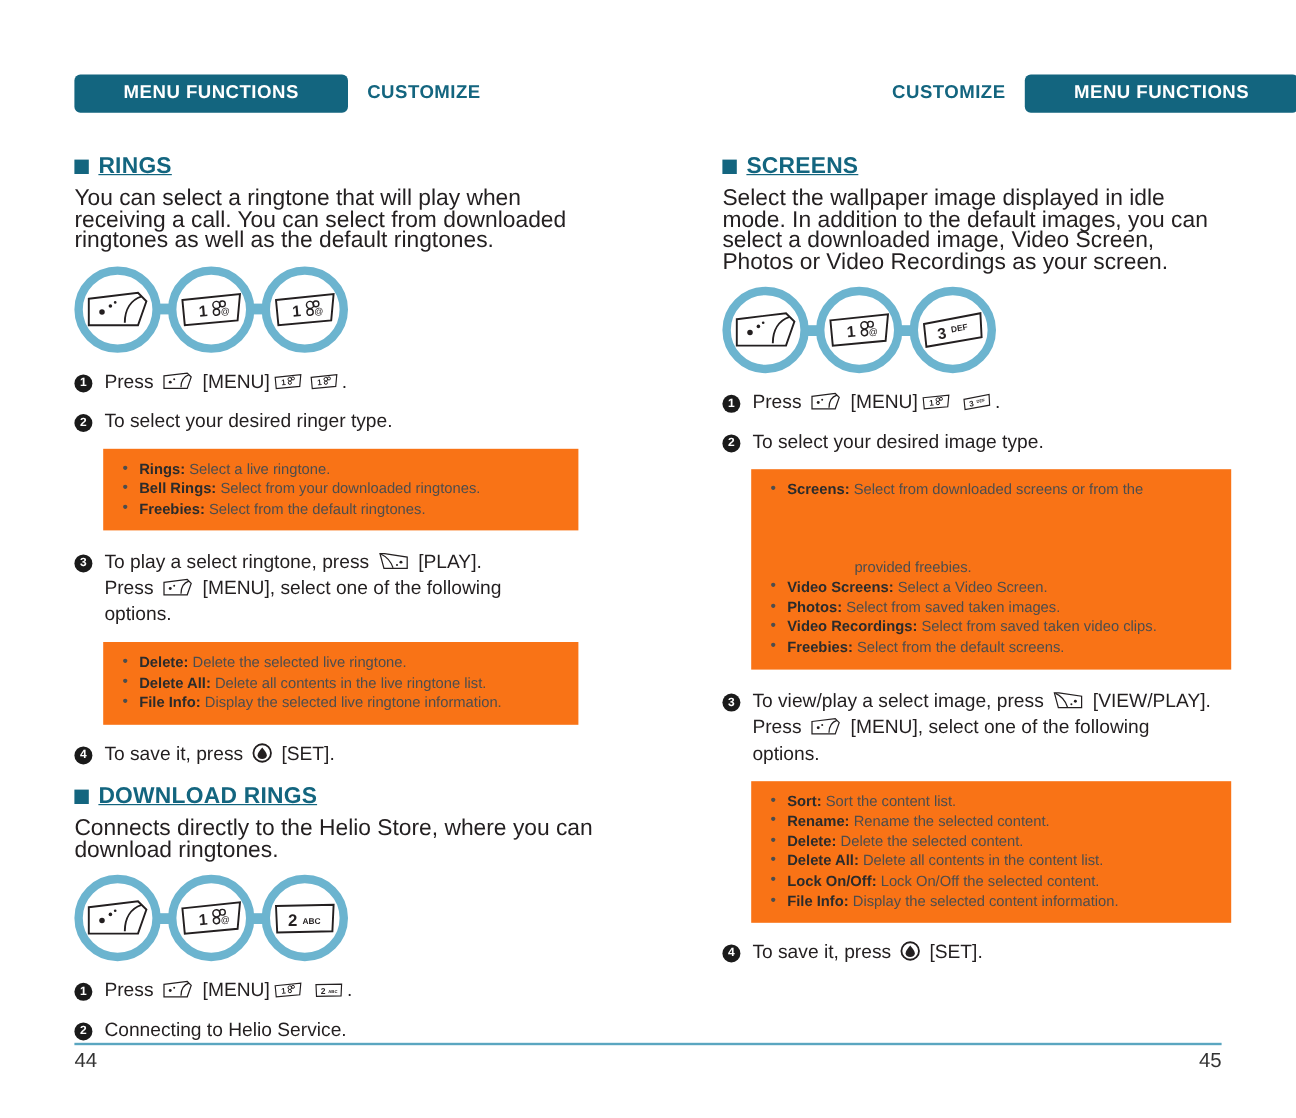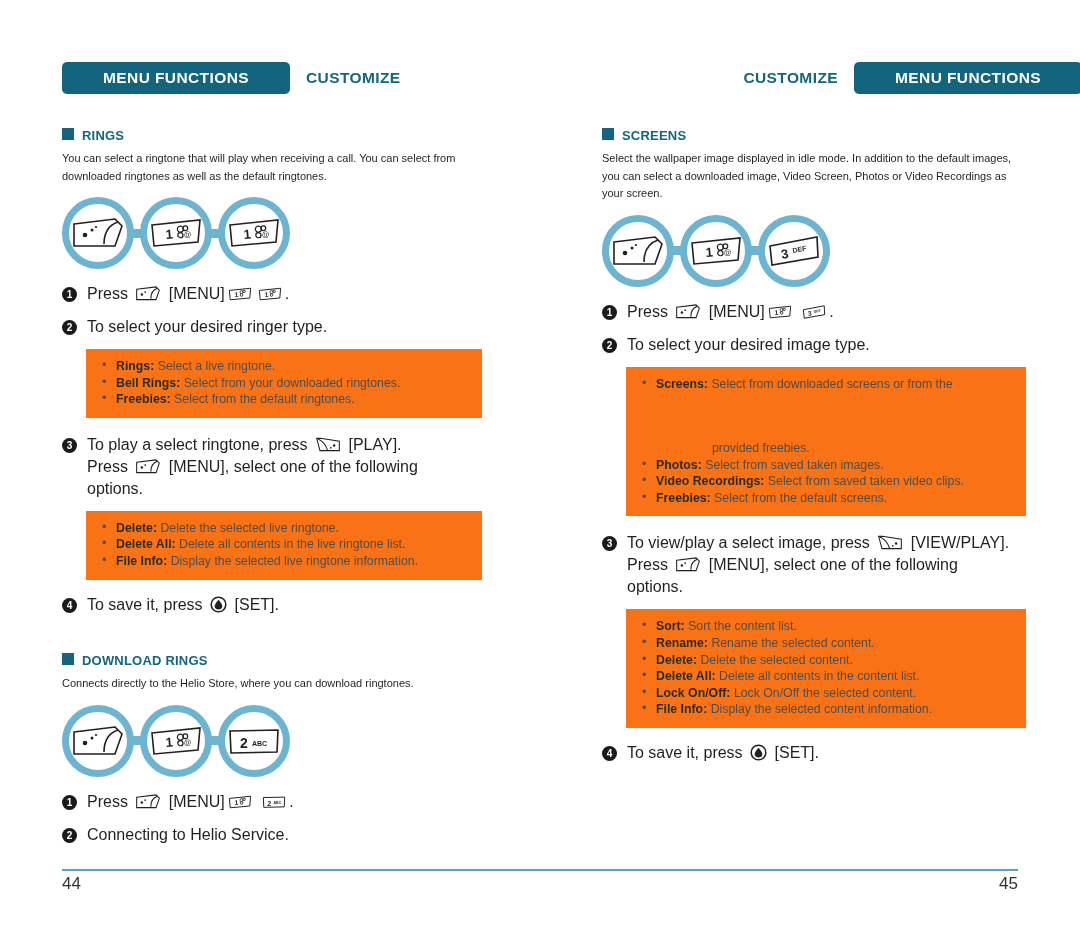--- a/index.html
+++ b/index.html
@@ -55,35 +55,36 @@
     font-size: 15.5px;
     font-weight: bold;
     letter-spacing: .4px;
   }
   .hdr-left  .hdr-sub { margin-left: 16px; }
   .hdr-right .hdr-sub { margin-right: 16px; }
 
   
   .sec-head {
     display: flex;
-    align-items: flex-start;
+    align-items: center;
     gap: 8px;
     color: #13657f;
-    font-size: 13px;
+    font-size: 19px;
     font-weight: bold;
     letter-spacing: .2px;
+    text-decoration: underline;
   }
   .sec-sq {
     width: 12px; height: 12px;
     background: #13657f;
     display: inline-block;
     flex: 0 0 auto;
   }
   .body-txt {
-    font-size: 11px;
+    font-size: 19px;
     line-height: 17.5px;
     color: #231f20;
     margin-top: 7px;
   }
 
   
   .flow { display: flex; align-items: center; margin-top: 12px; }
   .flow-node {
     width: 72px; height: 72px;
     border: 7px solid #6cb4cf;
@@ -467,20 +468,21 @@
       </div>
 
       <div class="step">
         <div class="step-num">2</div>
         <div class="step-txt">To select your desired image type.</div>
       </div>
 
       <div class="optbox">
         <ul>
           <li><b>Screens:</b> <span>Select from downloaded screens or from the</span><span class="cont">provided freebies.</span></li>
+          <li><b>Video Screens:</b> <span>Select a Video Screen.</span></li>
           <li><b>Photos:</b> <span>Select from saved taken images.</span></li>
           <li><b>Video Recordings:</b> <span>Select from saved taken video clips.</span></li>
           <li><b>Freebies:</b> <span>Select from the default screens.</span></li>
         </ul>
       </div>
 
       <div class="step" style="margin-top:16px;">
         <div class="step-num">3</div>
         <div class="step-txt">
           <span>To view/play a select image, press</span>

